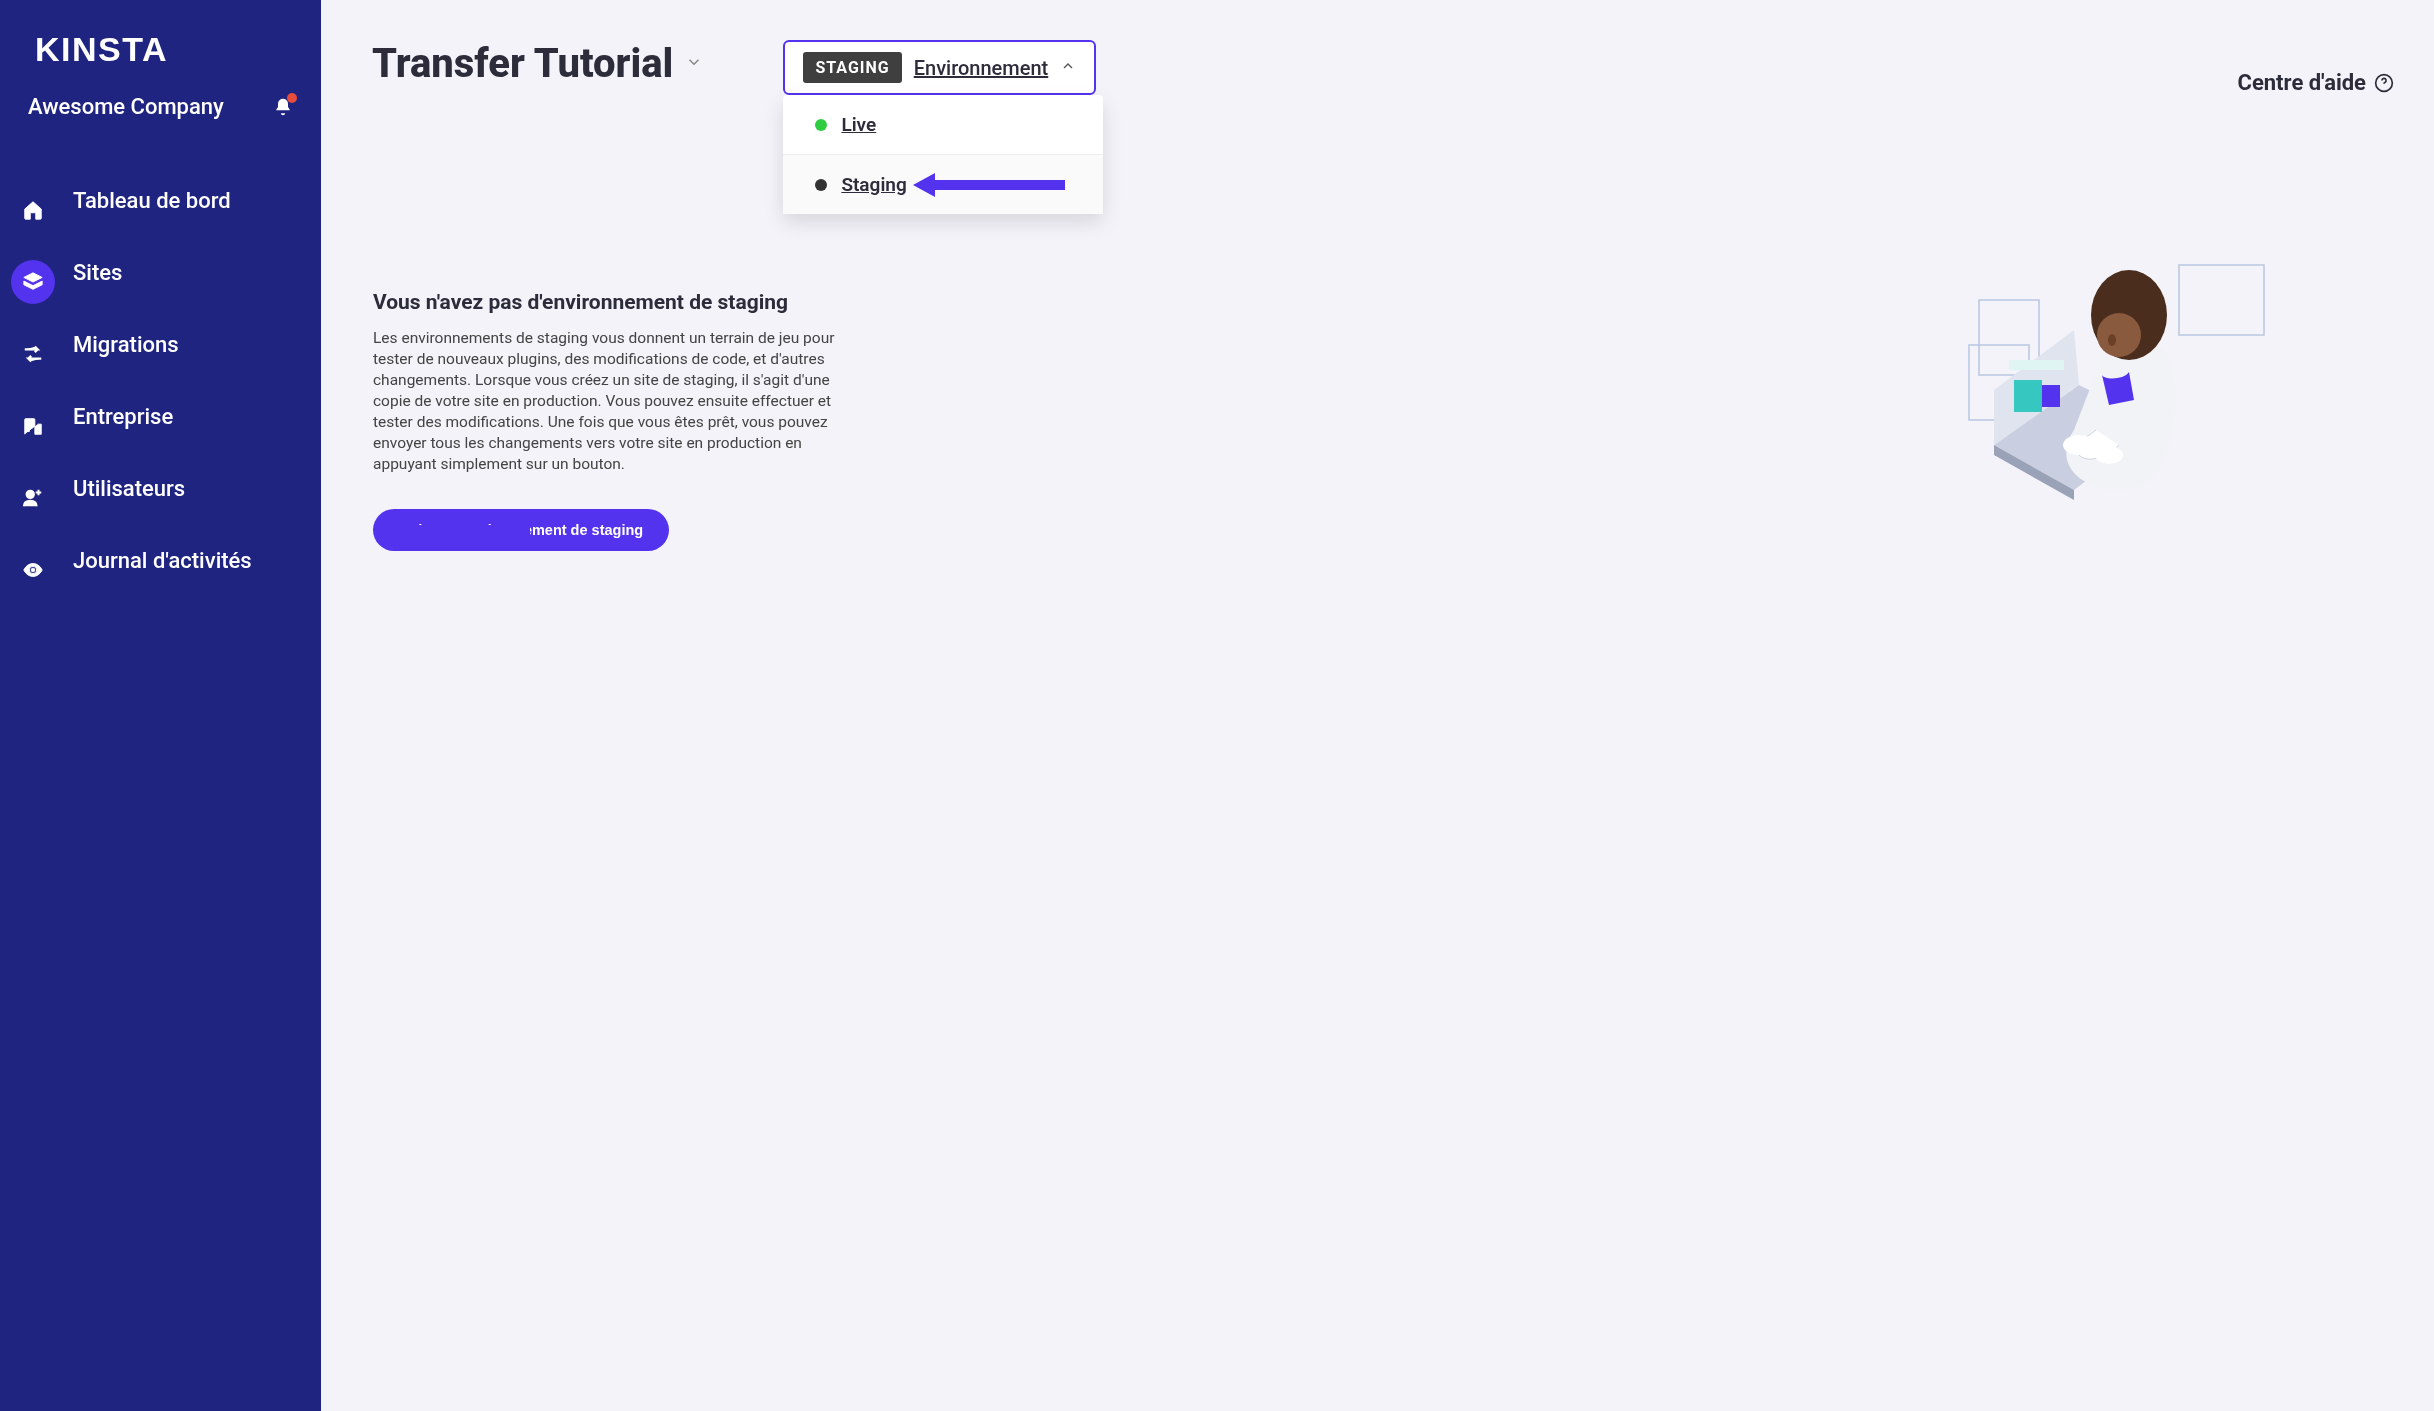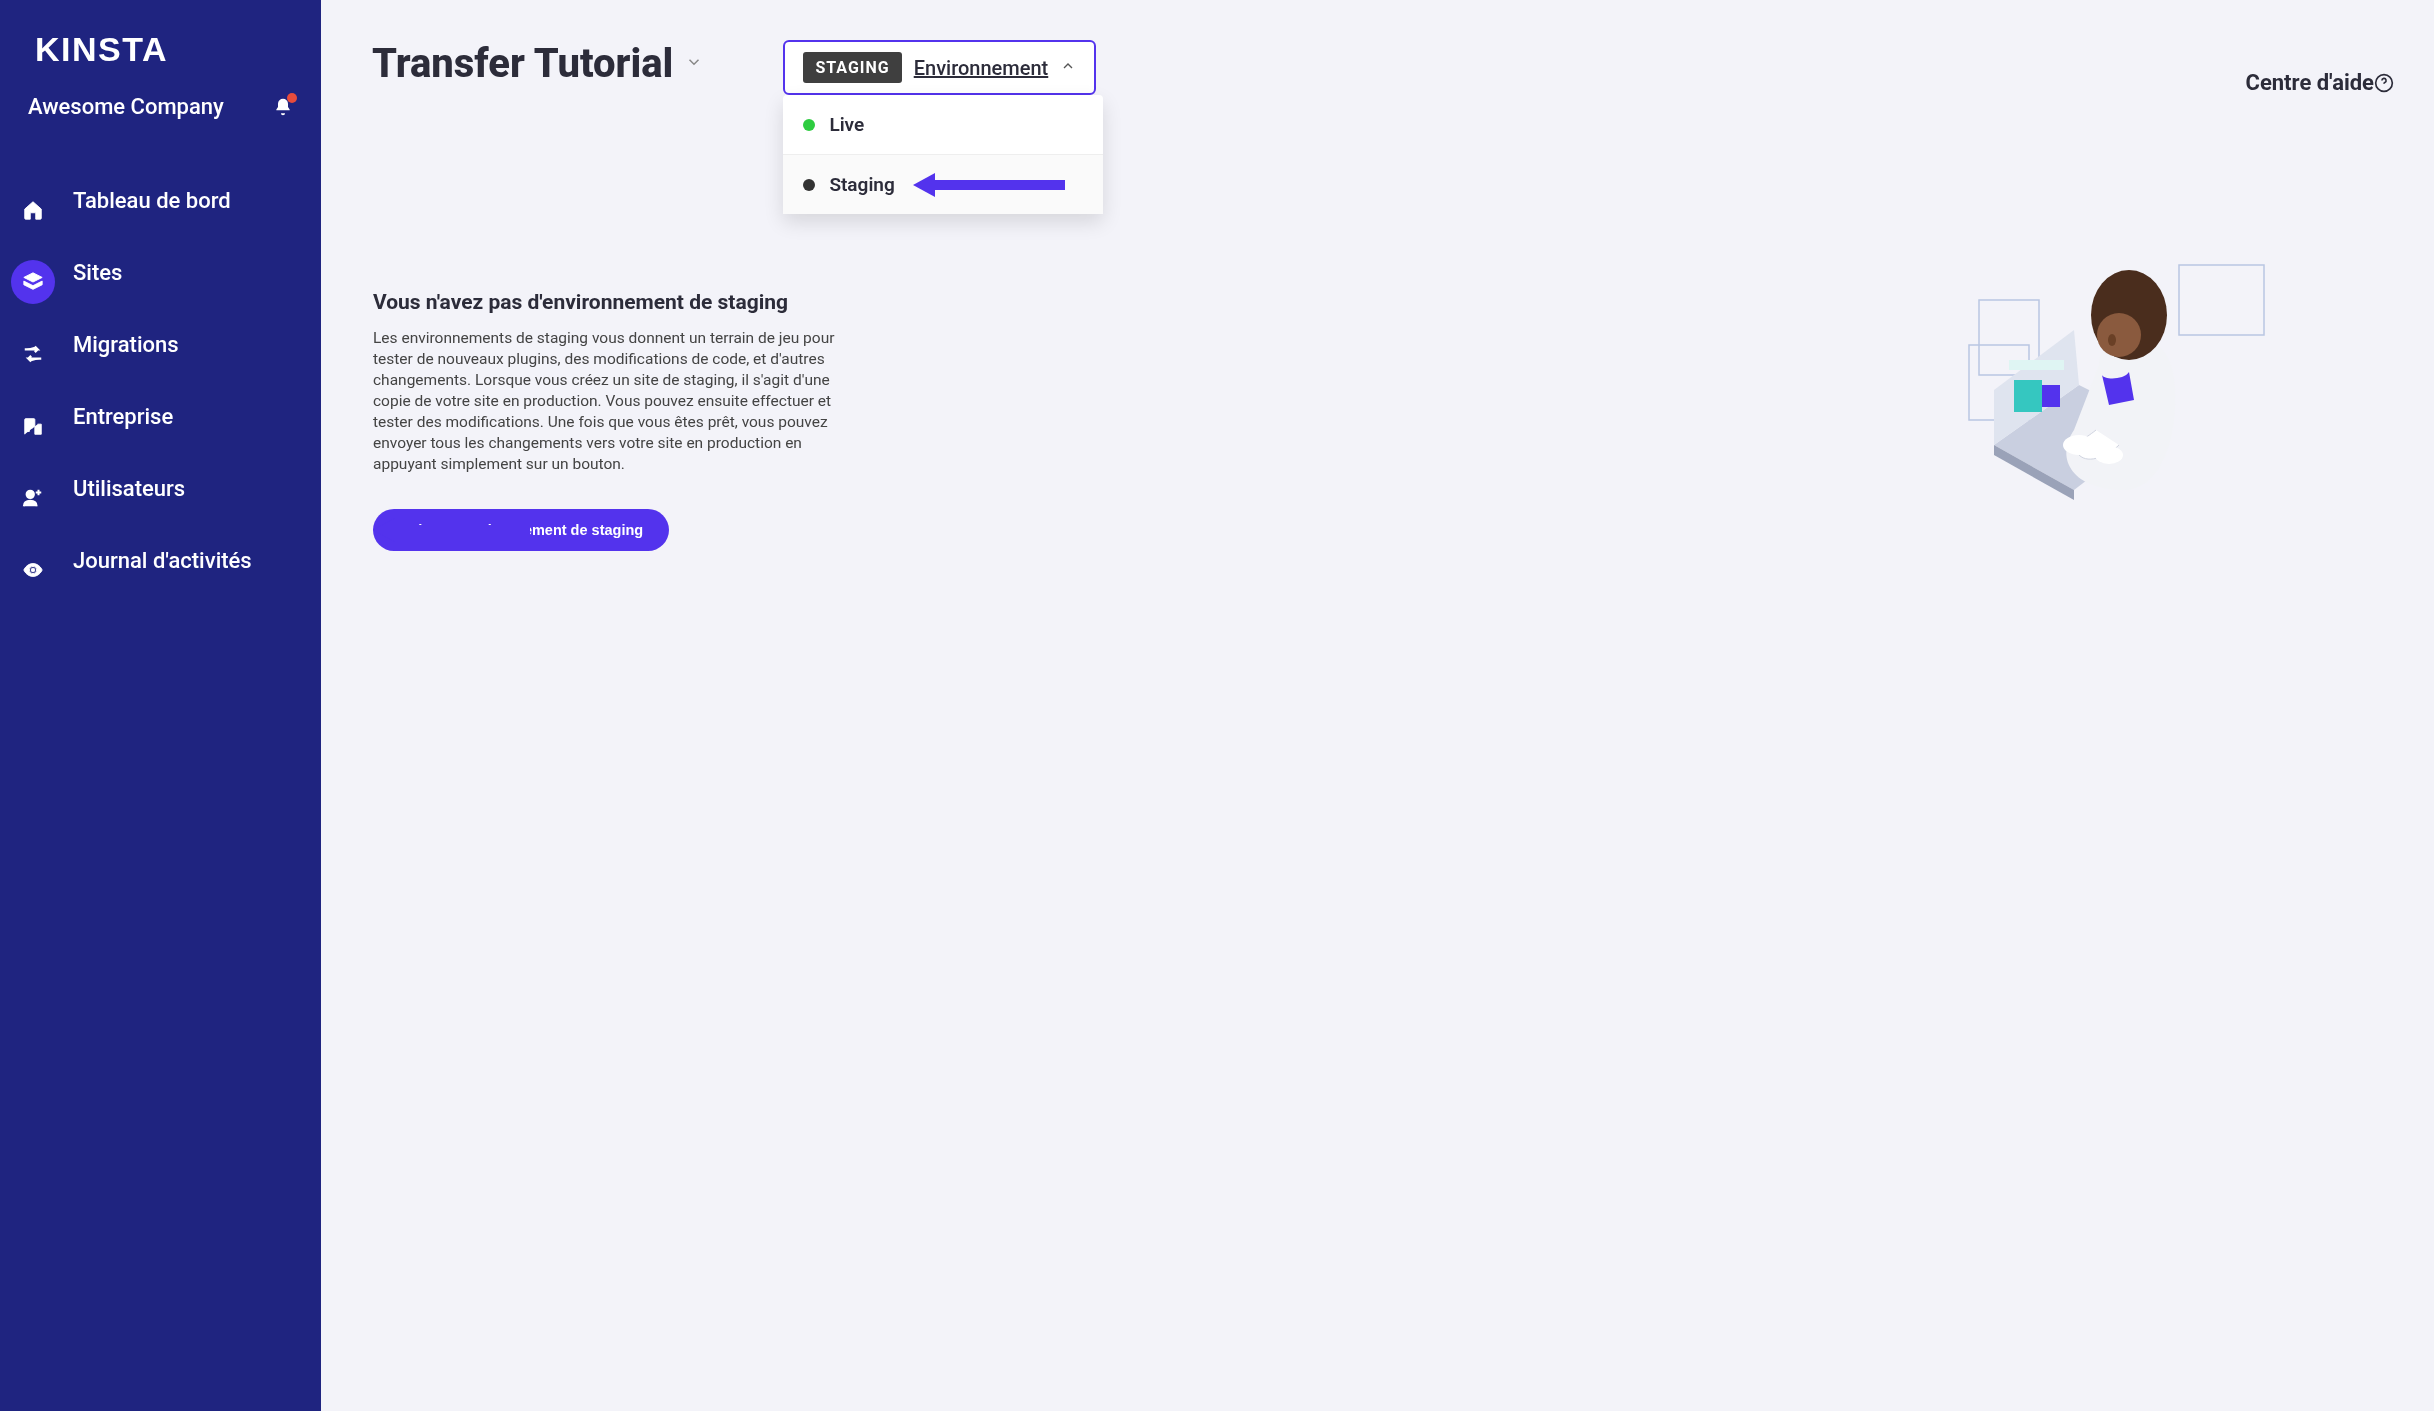--- a/index.html
+++ b/index.html
@@ -143,26 +143,27 @@
     left: 0;
     width: 320px;
     background: #fff;
     border-radius: 4px;
     box-shadow: 0 8px 20px rgba(0,0,0,0.12);
     overflow: visible;
   }
   .env-option {
     display: flex;
     align-items: center;
-    padding: 18px 20px;
+    padding: 18px 32px;
     gap: 14px;
     font-size: 19px;
     font-weight: 600;
     cursor: pointer;
     position: relative;
+    text-decoration: underline;
   }
   .env-option + .env-option { border-top:1px solid #eee; background:#fafafa;}
   .status-dot {
     width: 12px; height: 12px; border-radius: 50%;
   }
   .status-dot.live { background: #2ecc40; }
   .status-dot.staging { background: #333; }
 
   
   .arrow {
@@ -181,21 +182,21 @@
     border-right: 22px solid #5333ed;
   }
   .arrow.env-arrow { left: 130px; top: 50%; transform: translateY(-50%); }
   .arrow.env-arrow .arrow-line { width: 130px; }
   .arrow.btn-arrow .arrow-line { width: 135px; }
 
   
   .help-center {
     display: flex;
     align-items: center;
-    gap: 0;
+    gap: 8px;
     margin-left: auto;
     font-size: 22px;
     font-weight: 700;
     color: #2c2c3a;
     margin-top: 30px;
   }
   .help-center svg { width: 20px; height: 20px; stroke:#2c2c3a; fill:none; stroke-width:2;}
 
   
   .content {

